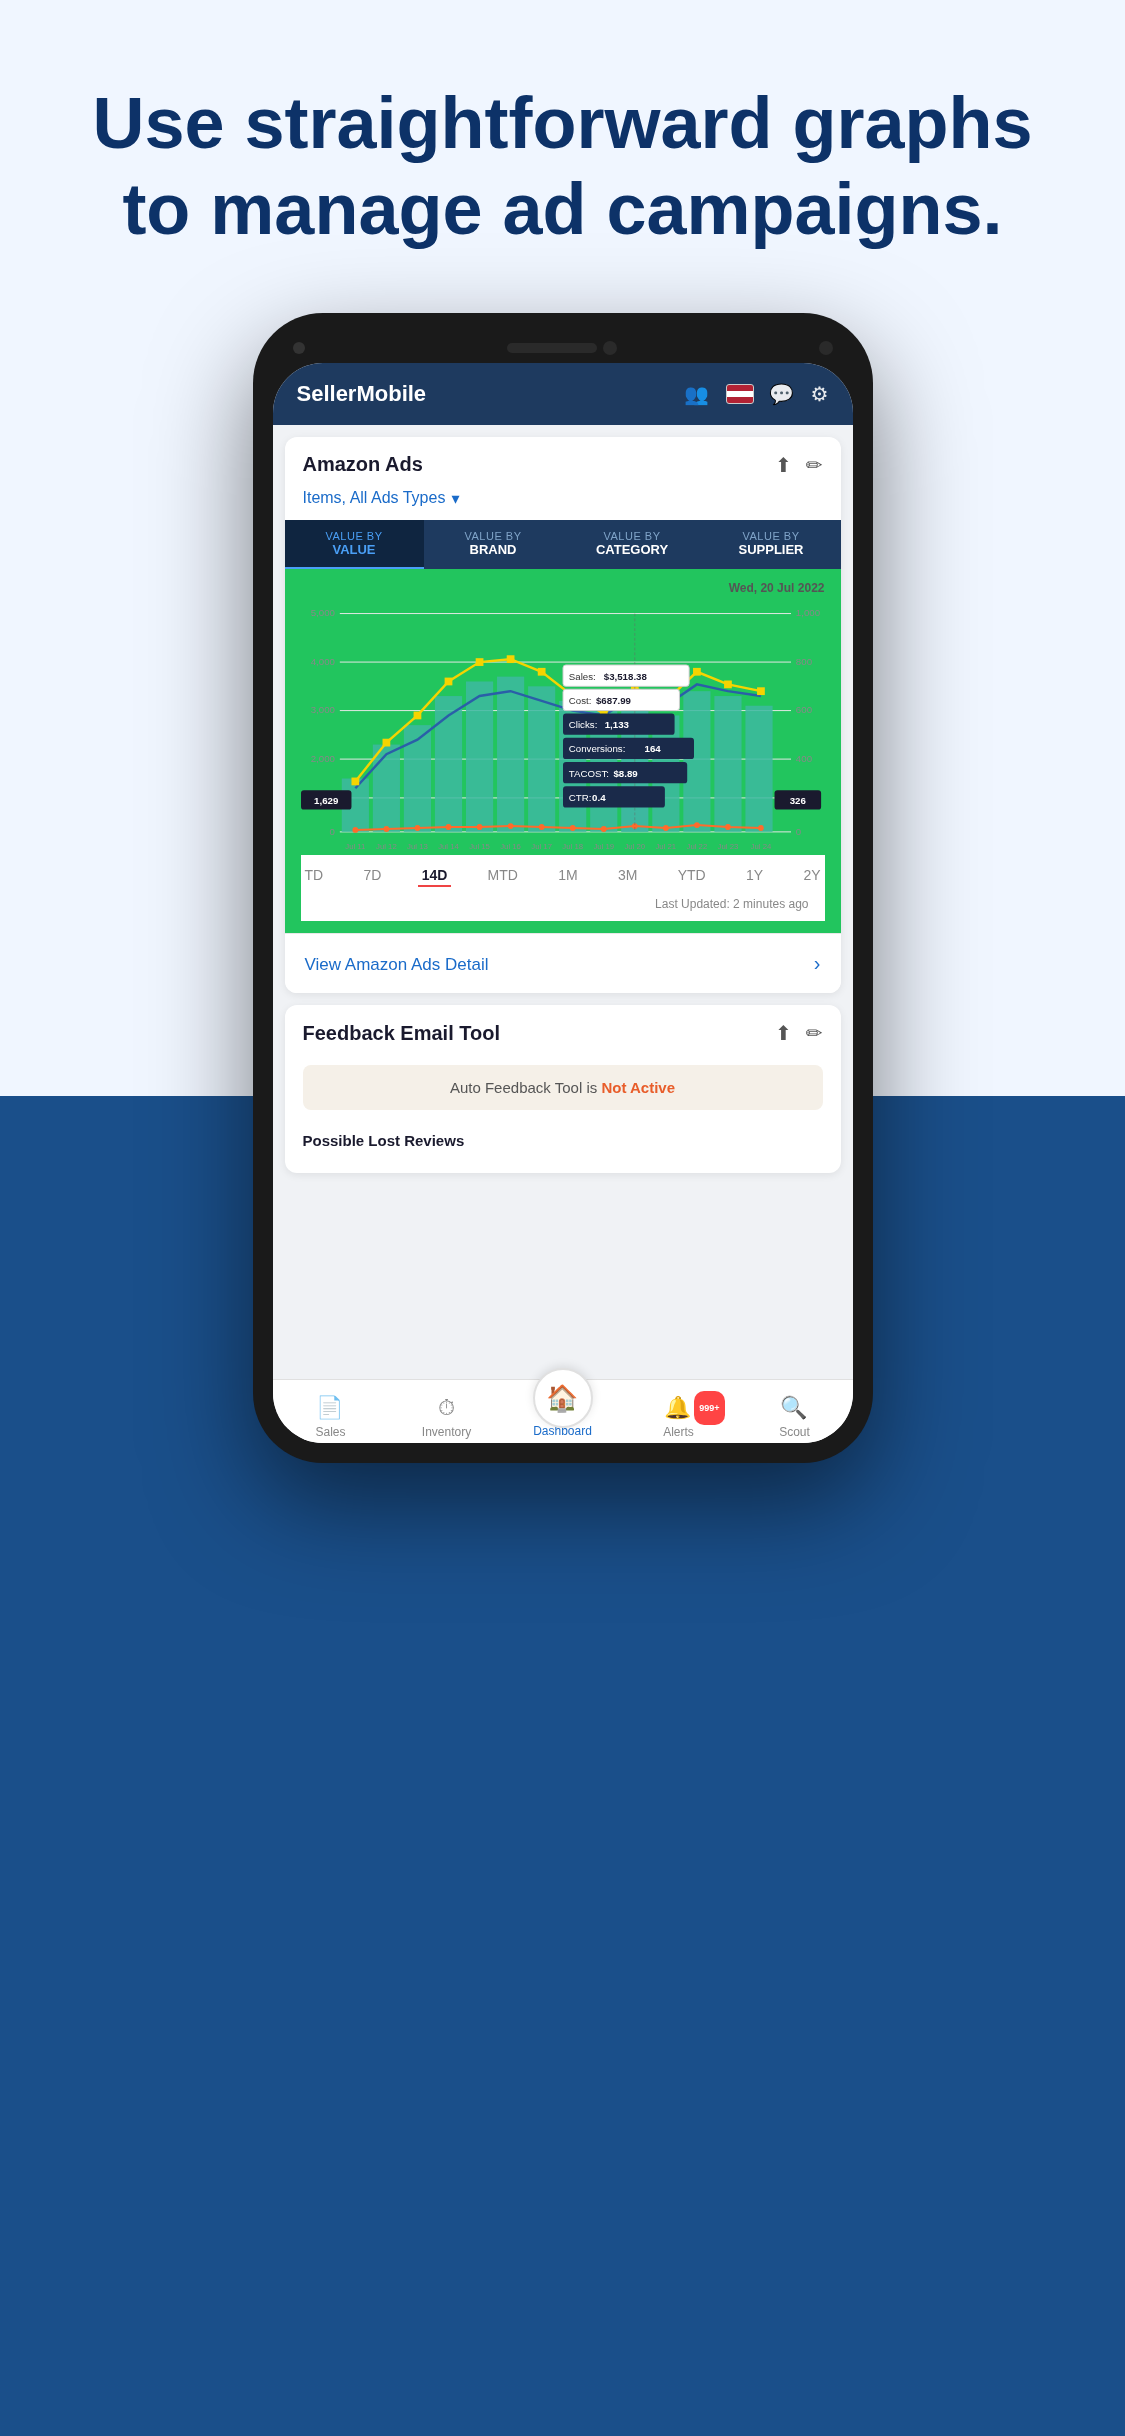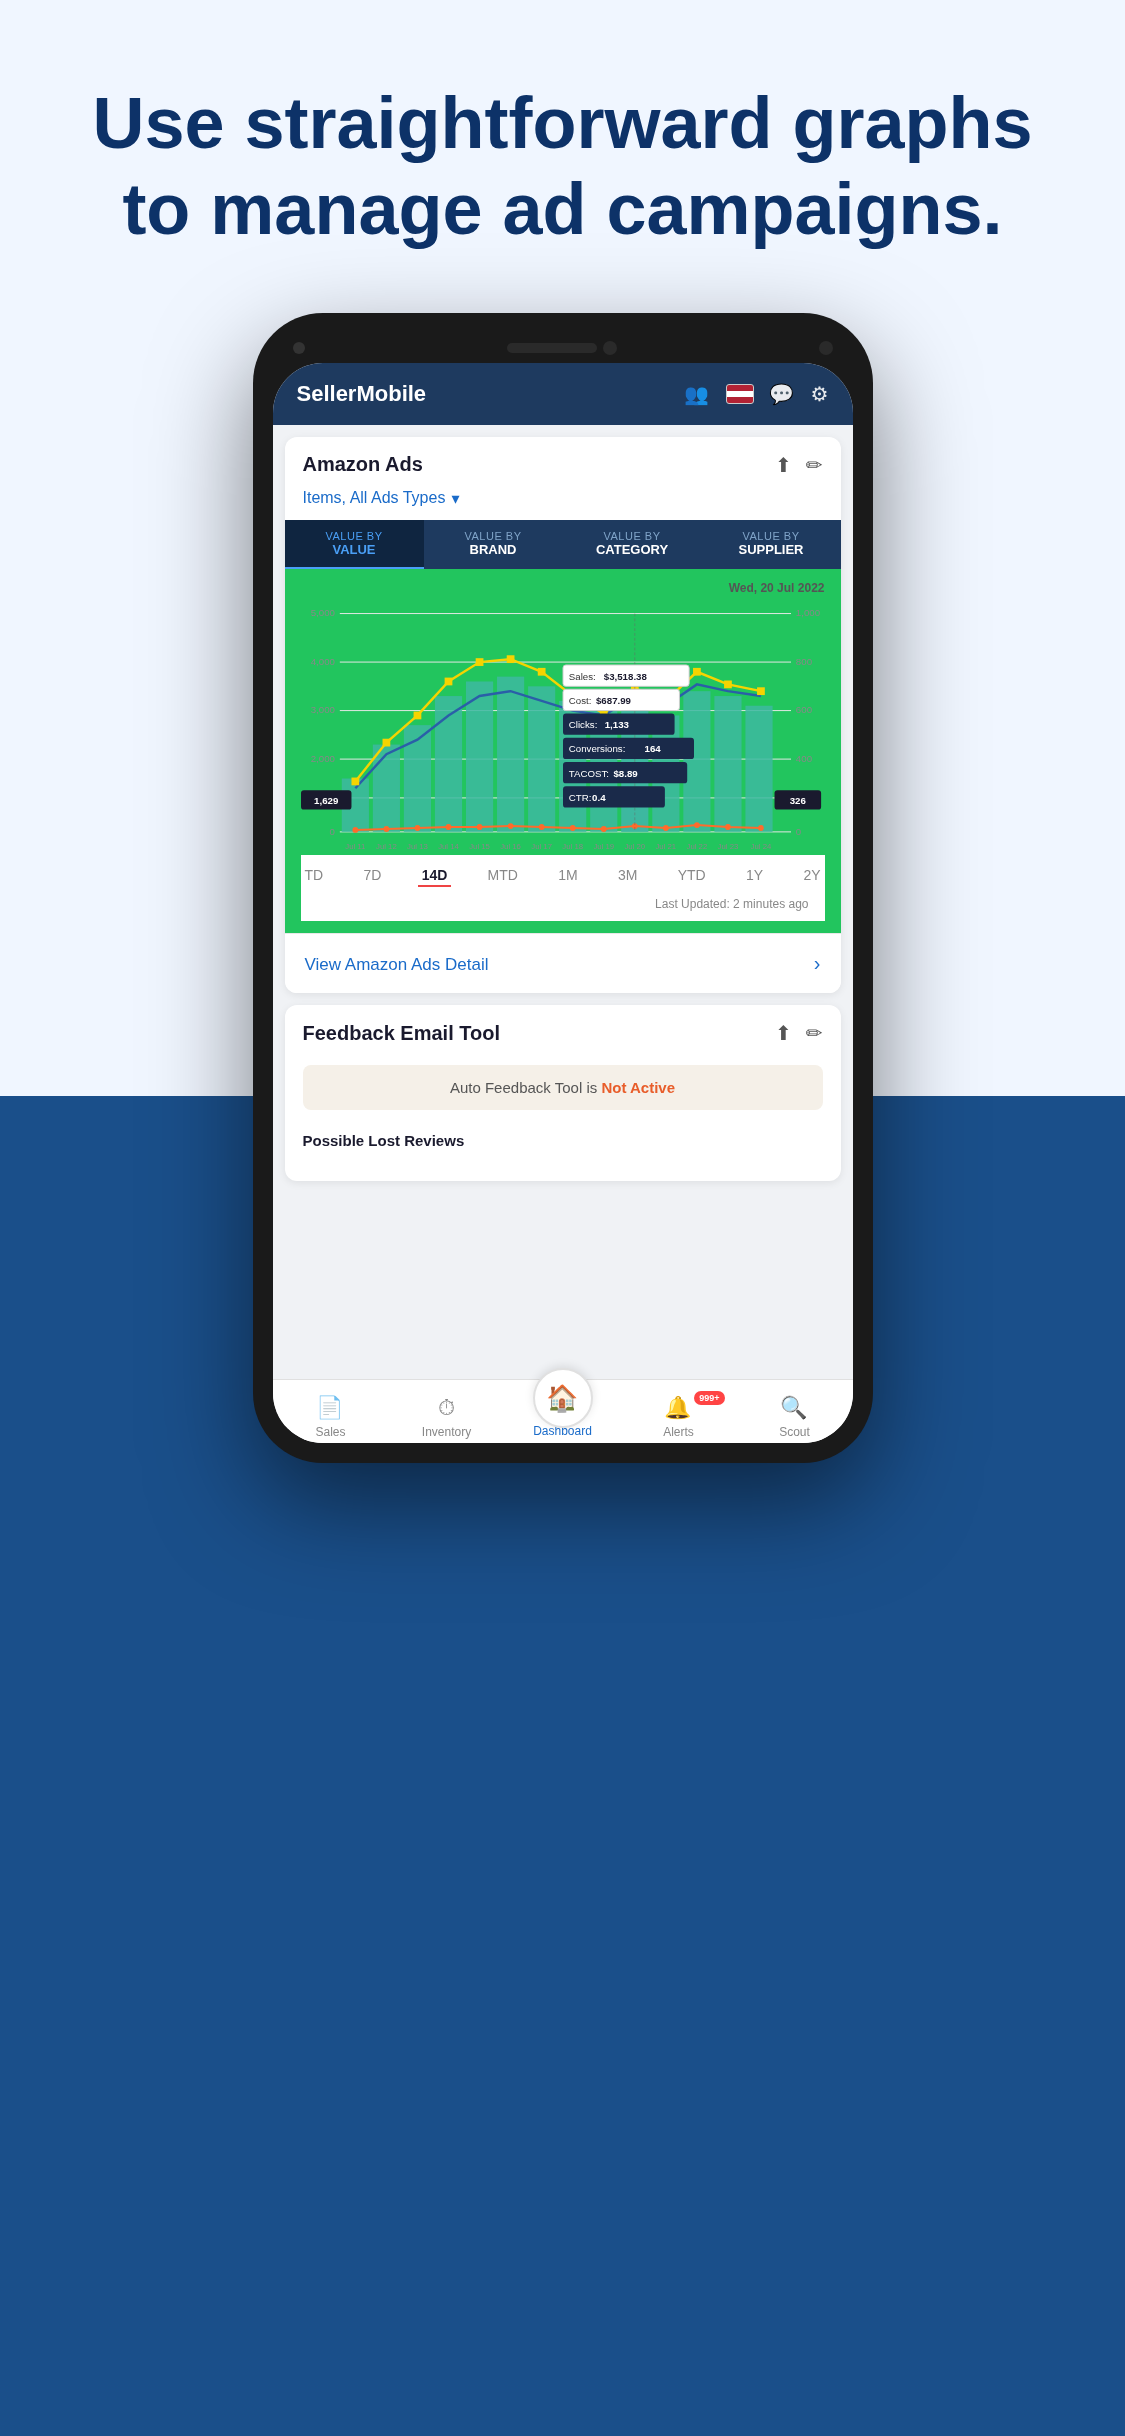--- a/index.html
+++ b/index.html
@@ -267,21 +267,21 @@
       text-align: center;
       font-size: 15px;
       color: #555;
     }
     .not-active-text {
       color: #e85d2a;
       font-weight: 600;
     }
 
     .possible-lost {
-      padding: 10px 18px 32px;
+      padding: 10px 18px 24px;
       font-size: 15px;
       font-weight: 700;
       color: #1a1a2e;
     }
 
     
     .bottom-nav {
       height: 70px;
       background: white;
       display: flex;
@@ -330,21 +330,21 @@
       color: #1a6bc9;
     }
     .nav-badge {
       position: absolute;
       top: 2px;
       right: 12px;
       background: #ff4444;
       color: white;
       font-size: 9px;
       font-weight: 700;
-      padding: 2px 5px;
+      padding: 12px 5px;
       border-radius: 10px;
       min-width: 28px;
       text-align: center;
     }
   </style>
 </head>
 <body>
 
 <div class="hero-text">
   <h1>

